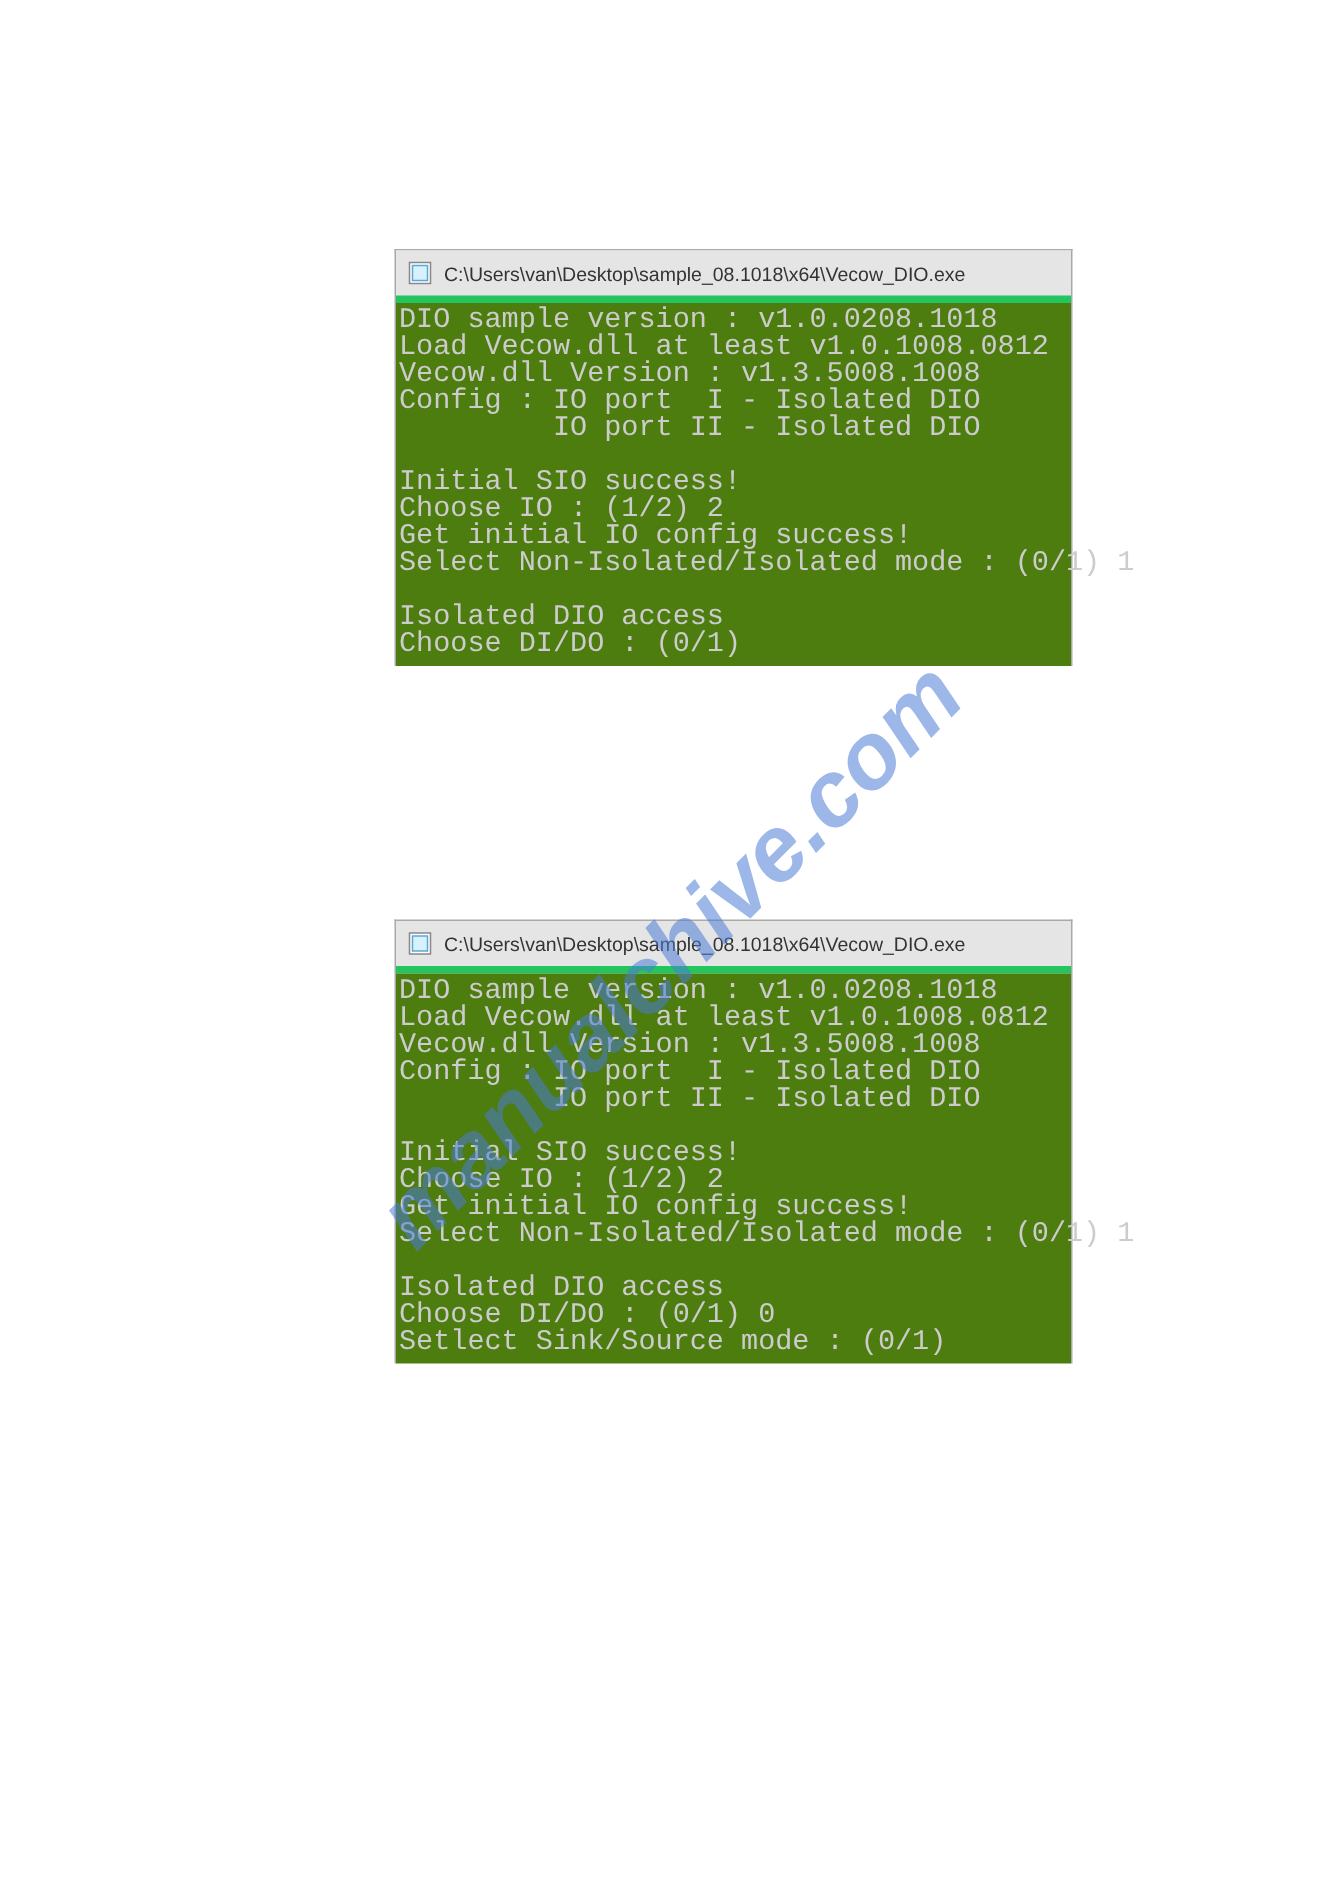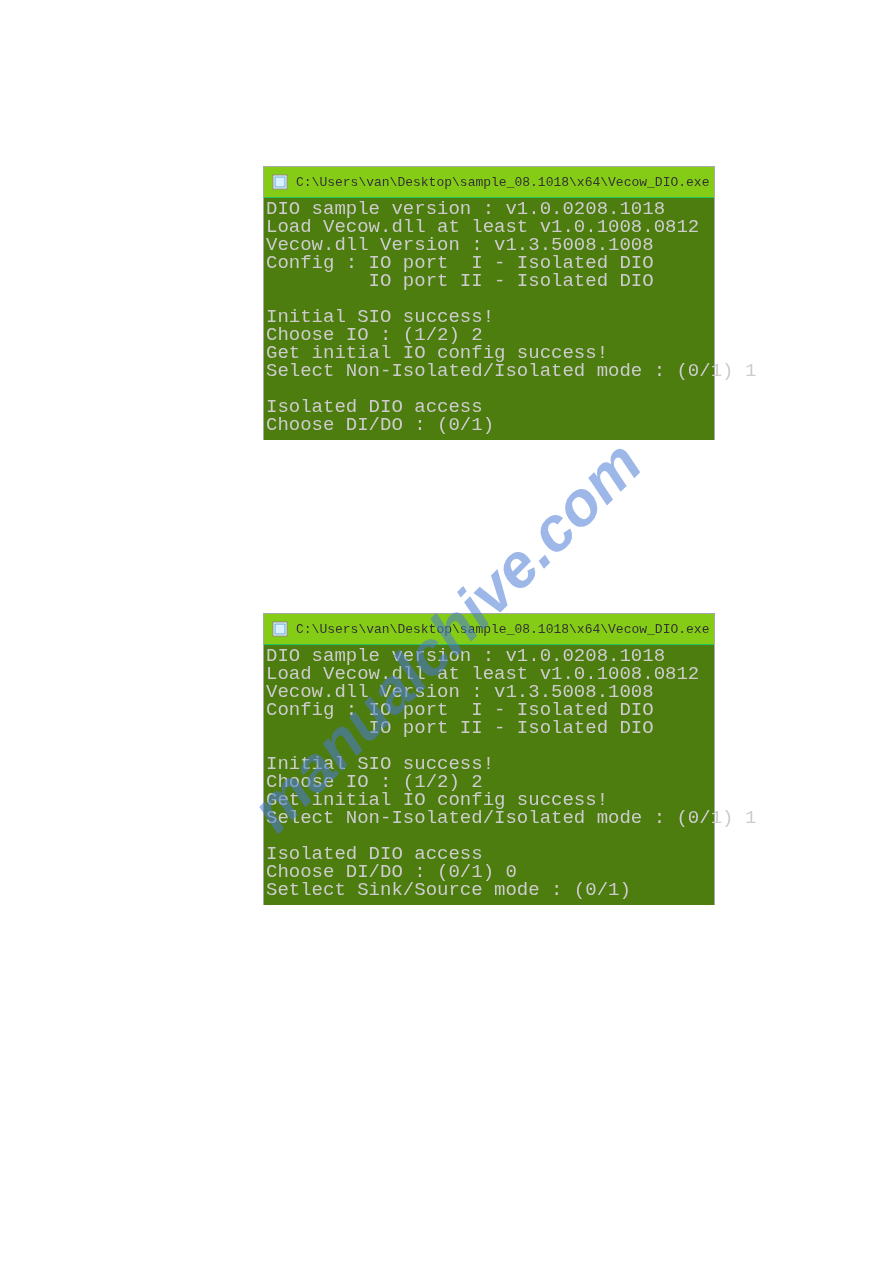--- a/index.html
+++ b/index.html
@@ -21,24 +21,23 @@
     position: absolute;
     width: 450px;
     border: 1px solid #a9a9a9;
     border-bottom: none;
     box-shadow: 0 0 0 0;
   }
   .titlebar {
     display: flex;
     align-items: center;
     height: 30px;
-    background: #84cc16;
-    border-bottom: 1px solid #22c55e;
+    background: #e5e5e5;
+    border-bottom: 5px solid #22c55e;
     padding-left: 8px;
-    font-family: Liberation Mono, monospace;
   }
   .titlebar-icon {
     width: 16px;
     height: 16px;
     margin-right: 8px;
     flex: 0 0 auto;
   }
   .titlebar-icon svg {
     display: block;
   }

